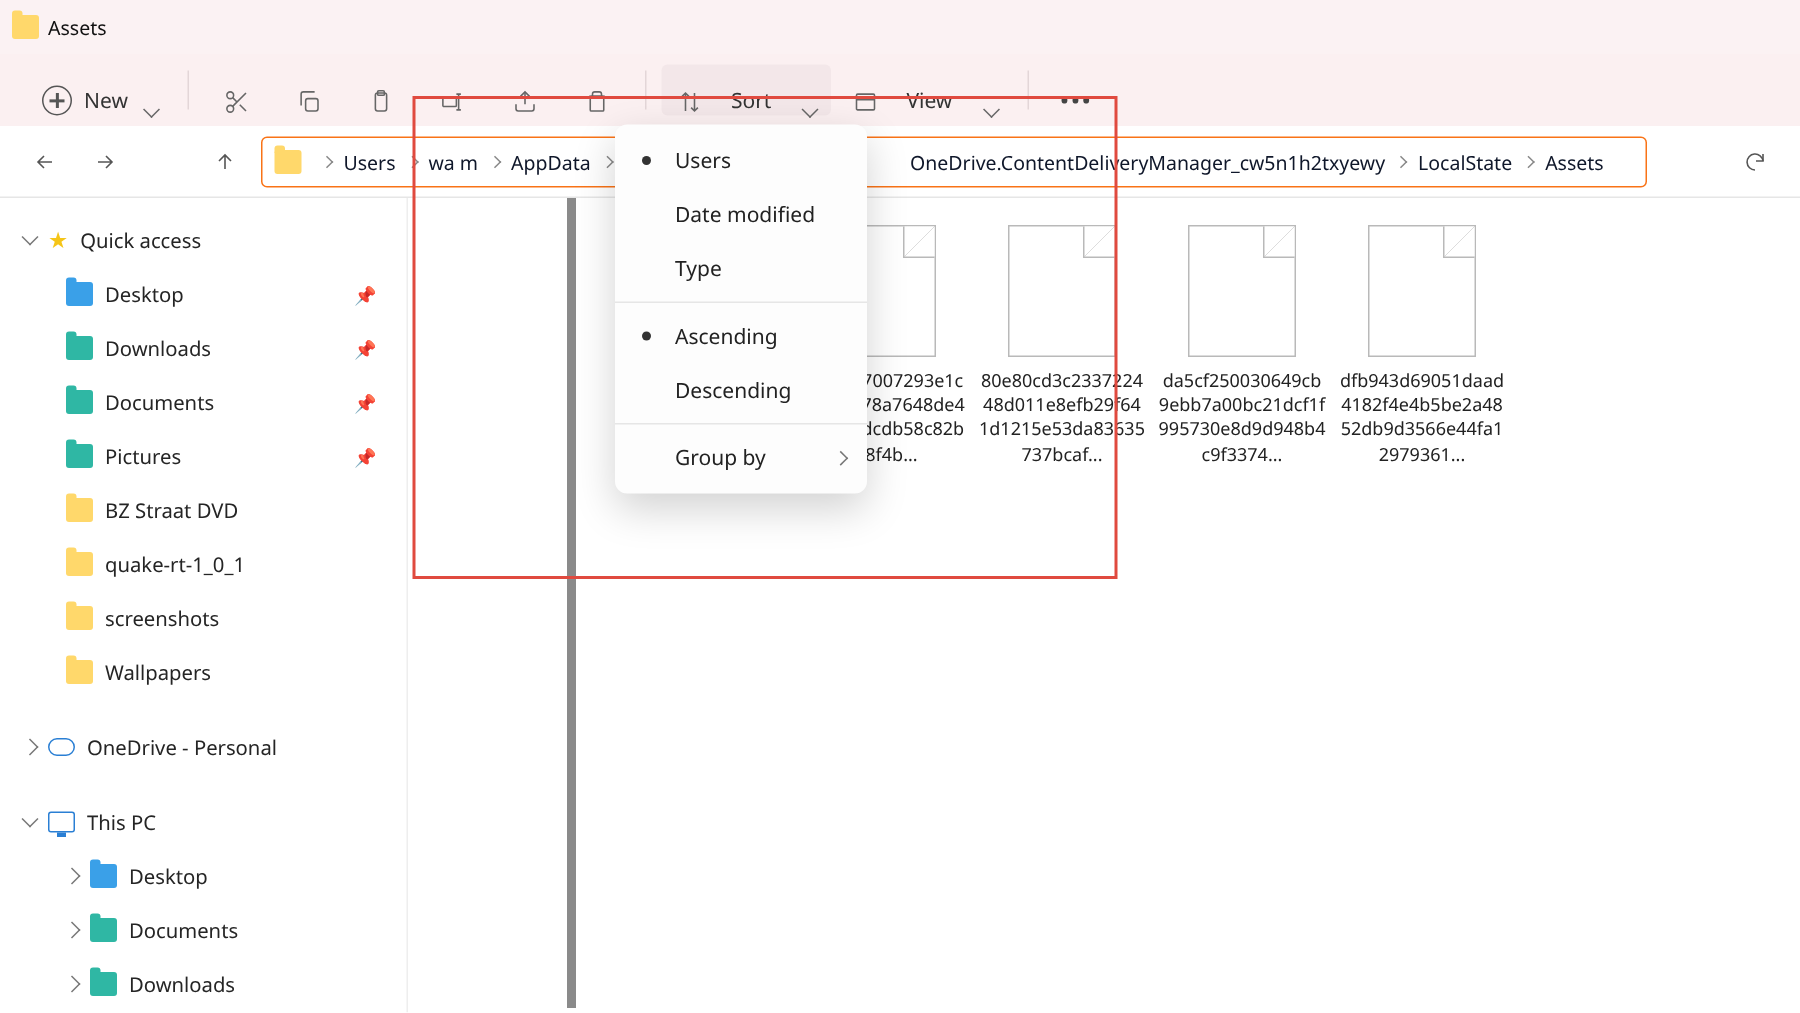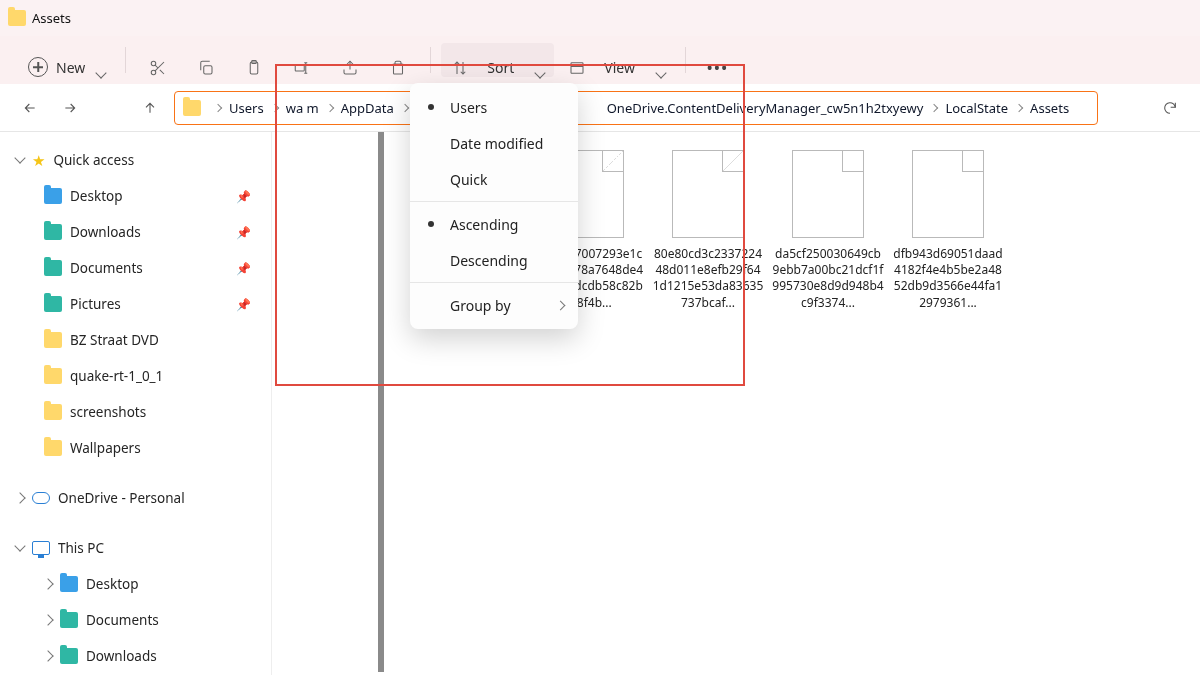--- a/index.html
+++ b/index.html
@@ -328,21 +328,21 @@
 
 <div class="dropdown">
   <div class="dd-item">
     <span class="dot"></span>
     <span>Users</span>
   </div>
   <div class="dd-item">
     <span>Date modified</span>
   </div>
   <div class="dd-item">
-    <span>Quick</span>
+    <span>Type</span>
   </div>
   <div class="dd-sep"></div>
   <div class="dd-item">
     <span class="dot"></span>
     <span>Ascending</span>
   </div>
   <div class="dd-item">
     <span>Descending</span>
   </div>
   <div class="dd-sep"></div>

